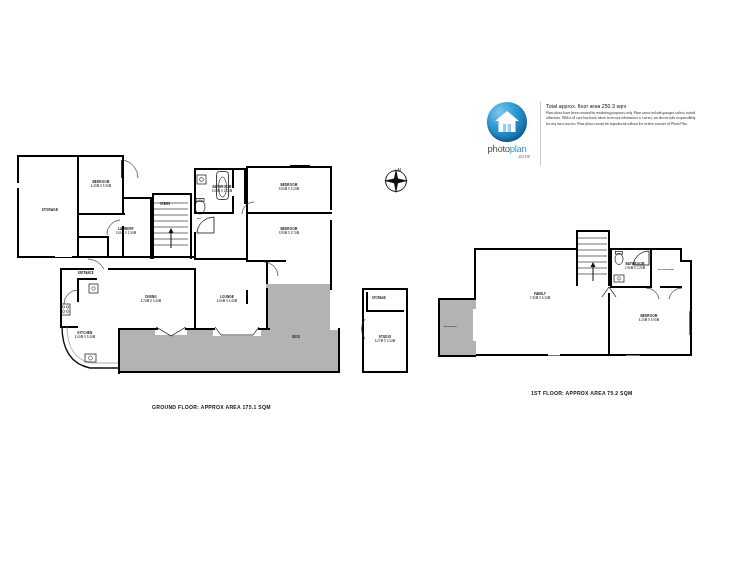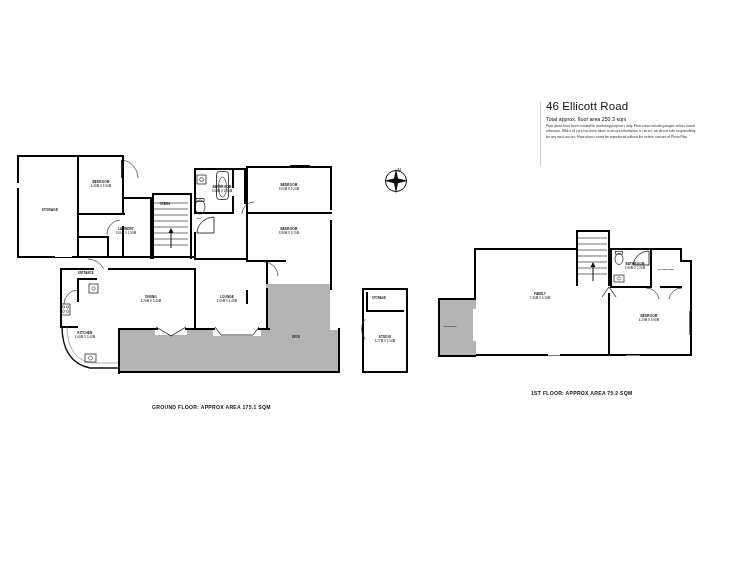--- a/index.html
+++ b/index.html
@@ -45,25 +45,35 @@
                  letter-spacing:.28px;color:#111;white-space:nowrap;}
 
   
   #compass{position:absolute;left:381px;top:166px;width:30px;height:30px;}
 </style>
 </head>
 <body>
 
 <div id="header">
 
+  <div id="logo-wrap">
+    <div id="logo-circle">
+      <svg width="26" height="24" viewBox="0 0 26 24">
+        <path d="M13 1 L25 11 L21.5 11 L21.5 22 L4.5 22 L4.5 11 L1 11 Z" fill="#ffffff"></path>
+        <rect x="9" y="14" width="3.2" height="8" fill="#8fd0f2"></rect>
+        <rect x="13.8" y="14" width="3.2" height="8" fill="#8fd0f2"></rect>
+      </svg>
+    </div>
+    <div id="logo-text"><span>photo</span><span class="dot">plan</span></div>
+    <div id="logo-sub">.co.nz</div>
+  </div>
 
   <div id="divider"></div>
 
   <div id="head-text">
-    <div id="addr">46 Ellicott Road</div>
     <div id="area-line">Total approx. floor area 250.3 sqm</div>
     <div id="disclaimer">Floor plans have been created for marketing purposes only. Floor areas include garages unless stated otherwise. Whilst all care has been taken to ensure information is correct, we do not take responsibility for any inaccuracies. Floor plans cannot be reproduced without the written consent of Photo Plan.</div>
   </div>
 </div>
 
 <div id="compass">
   <svg width="30" height="30" viewBox="0 0 30 30">
     <circle cx="15" cy="15" r="10.5" fill="none" stroke="#111" stroke-width="1"></circle>
     <path d="M15 2.5 L17 12.6 L27 14.8 L17 17.2 L15 27.5 L13 17.2 L3 14.8 L13 12.6 Z" fill="#111"></path>
     <text x="16.5" y="6" font-size="5" font-family="Liberation Sans, sans-serif" fill="#111">N</text>

